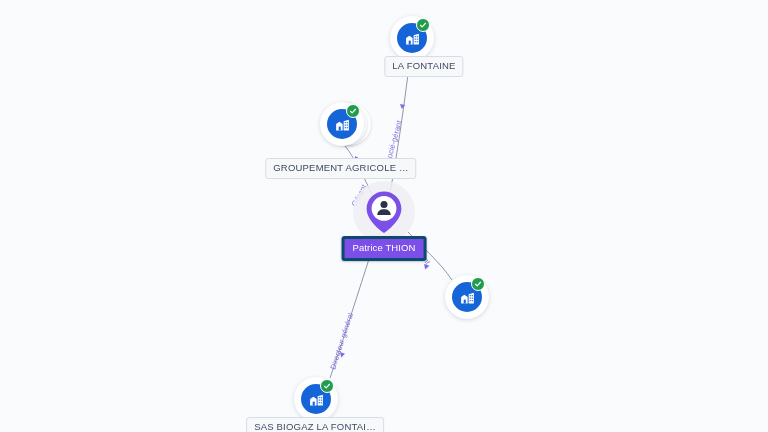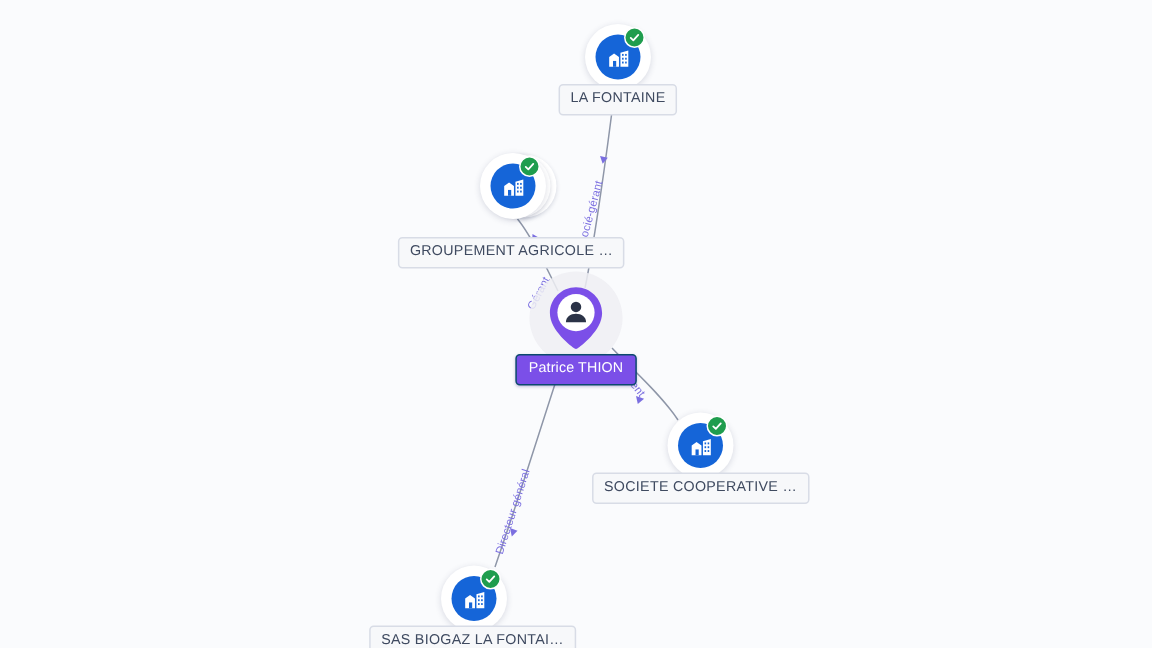--- a/index.html
+++ b/index.html
@@ -131,21 +131,21 @@
   .chip-company {
     background: #f7f8fa;
     color: #3f4a60;
     border: 1px solid #d8dce6;
     padding: 4px 7px 5px;
     letter-spacing: .2px;
   }
   .chip-person {
     background: #7b4fe8;
     color: #ffffff;
-    border: 1px solid #0c4a6e;
+    border: 3px solid #0c4a6e;
     padding: 4px 8px 5px;
     font-size: 9.5px;
     letter-spacing: .1px;
     box-shadow: 0 1px 2px rgba(60,40,140,.25);
   }
 </style>
 </head>
 <body style="background: rgb(250, 251, 253);">
 
 <div id="graph-canvas">
@@ -187,21 +187,21 @@
         <rect x="18.0" y="15.6" width="1.5" height="1.8" fill="#1565d8"></rect>
         <rect x="6.6" y="15.0" width="3.0" height="5.5" fill="#1565d8"></rect>
       </svg>
     </div>
     <div class="check-badge">
       <svg width="8" height="8" viewBox="0 0 24 24" aria-hidden="true">
         <path fill="none" stroke="#ffffff" stroke-width="3.6" stroke-linecap="round" stroke-linejoin="round" d="M4.5 12.8 L9.6 17.6 L19.5 6.8"></path>
       </svg>
     </div>
   </div>
-  <div class="chip chip-company" style="left:412px; top:56px;">LA FONTAINE</div>
+  <div class="chip chip-company" style="left:424px; top:56px;">LA FONTAINE</div>
 
   <div class="node company-node" style="left:342px; top:124px;">
     <div class="stack-layer stack-1"></div>
     <div class="stack-layer stack-2"></div>
     <div class="company-halo"></div>
     <div class="company-disc">
       <svg width="17" height="17" viewBox="0 0 24 24" aria-hidden="true">
         <path fill="#ffffff" d="M3 20.5h9.2v-9.1L7.6 8 3 11.4z"></path>
         <path fill="#ffffff" d="M13.6 20.5H21V5.2l-7.4 2.1z"></path>
         <rect x="15.1" y="8.4" width="1.5" height="1.8" fill="#1565d8"></rect>
@@ -235,21 +235,20 @@
         <rect x="18.0" y="15.6" width="1.5" height="1.8" fill="#1565d8"></rect>
         <rect x="6.6" y="15.0" width="3.0" height="5.5" fill="#1565d8"></rect>
       </svg>
     </div>
     <div class="check-badge">
       <svg width="8" height="8" viewBox="0 0 24 24" aria-hidden="true">
         <path fill="none" stroke="#ffffff" stroke-width="3.6" stroke-linecap="round" stroke-linejoin="round" d="M4.5 12.8 L9.6 17.6 L19.5 6.8"></path>
       </svg>
     </div>
   </div>
-  <div class="chip chip-company" style="left:467px; top:315px;">SOCIETE COOPERATIVE …</div>
 
   <div class="node company-node" style="left:316px; top:399px;">
     <div class="company-halo"></div>
     <div class="company-disc">
       <svg width="17" height="17" viewBox="0 0 24 24" aria-hidden="true">
         <path fill="#ffffff" d="M3 20.5h9.2v-9.1L7.6 8 3 11.4z"></path>
         <path fill="#ffffff" d="M13.6 20.5H21V5.2l-7.4 2.1z"></path>
         <rect x="15.1" y="8.4" width="1.5" height="1.8" fill="#1565d8"></rect>
         <rect x="18.0" y="8.4" width="1.5" height="1.8" fill="#1565d8"></rect>
         <rect x="15.1" y="12.0" width="1.5" height="1.8" fill="#1565d8"></rect>

